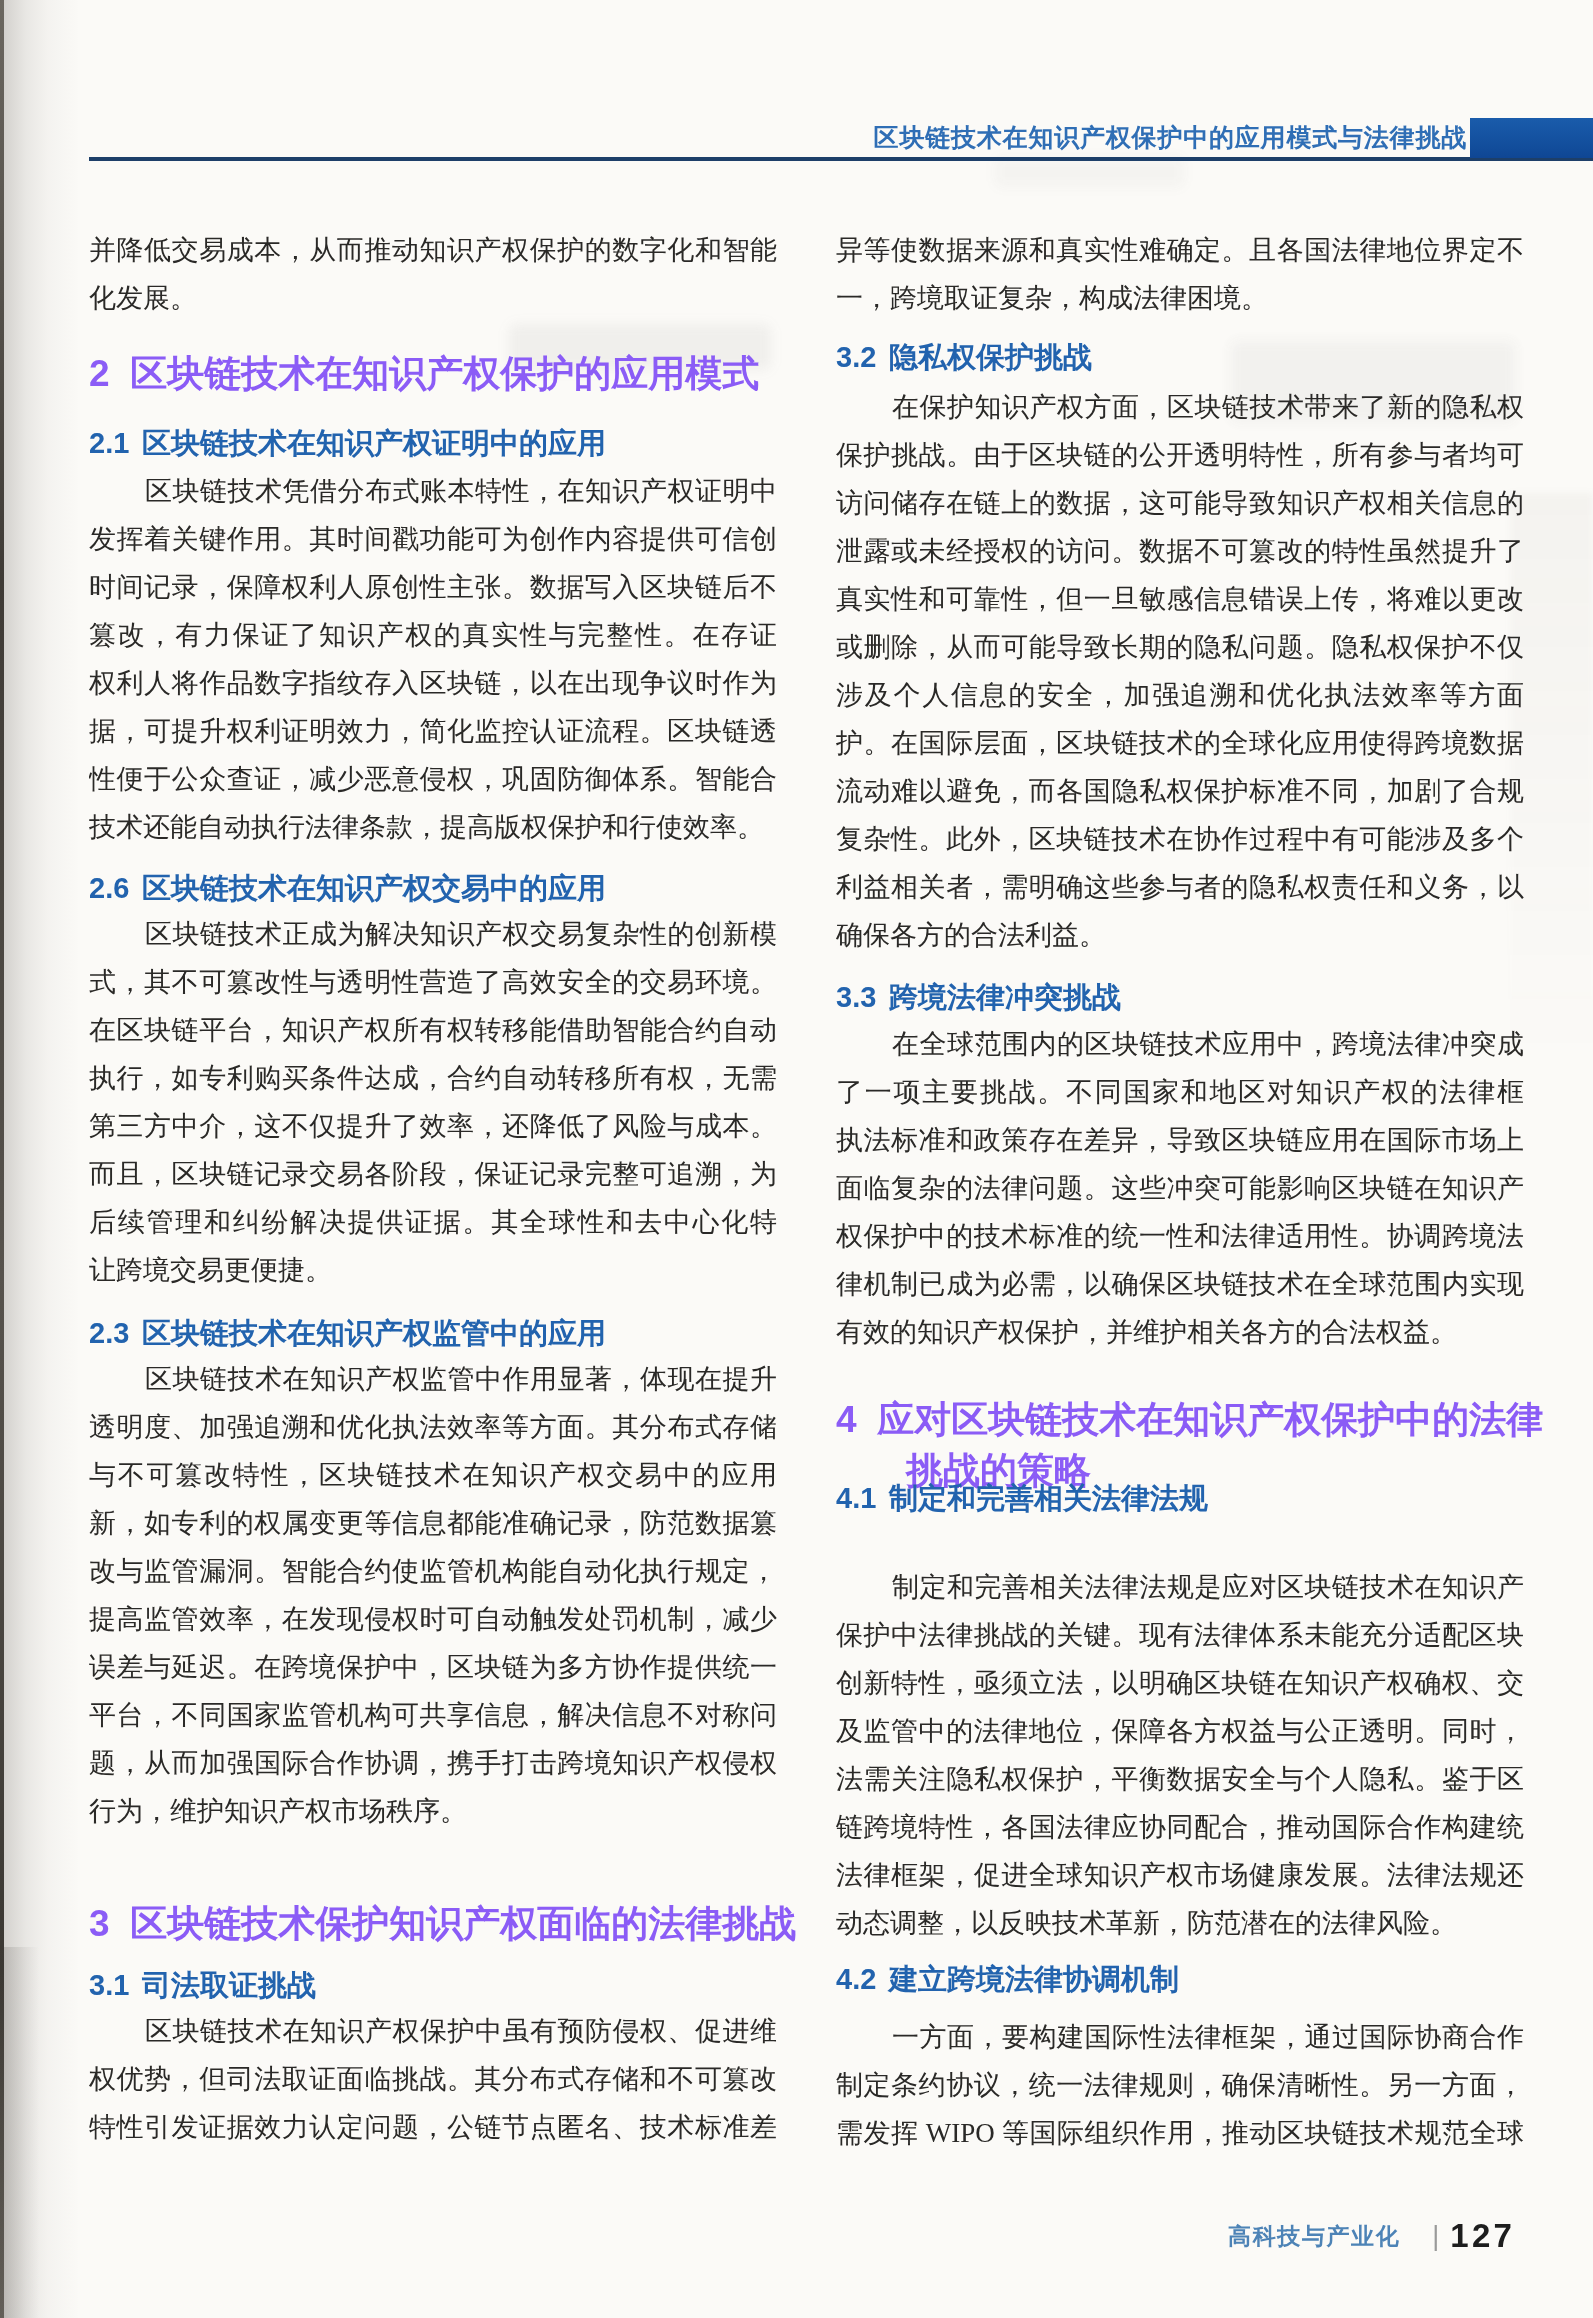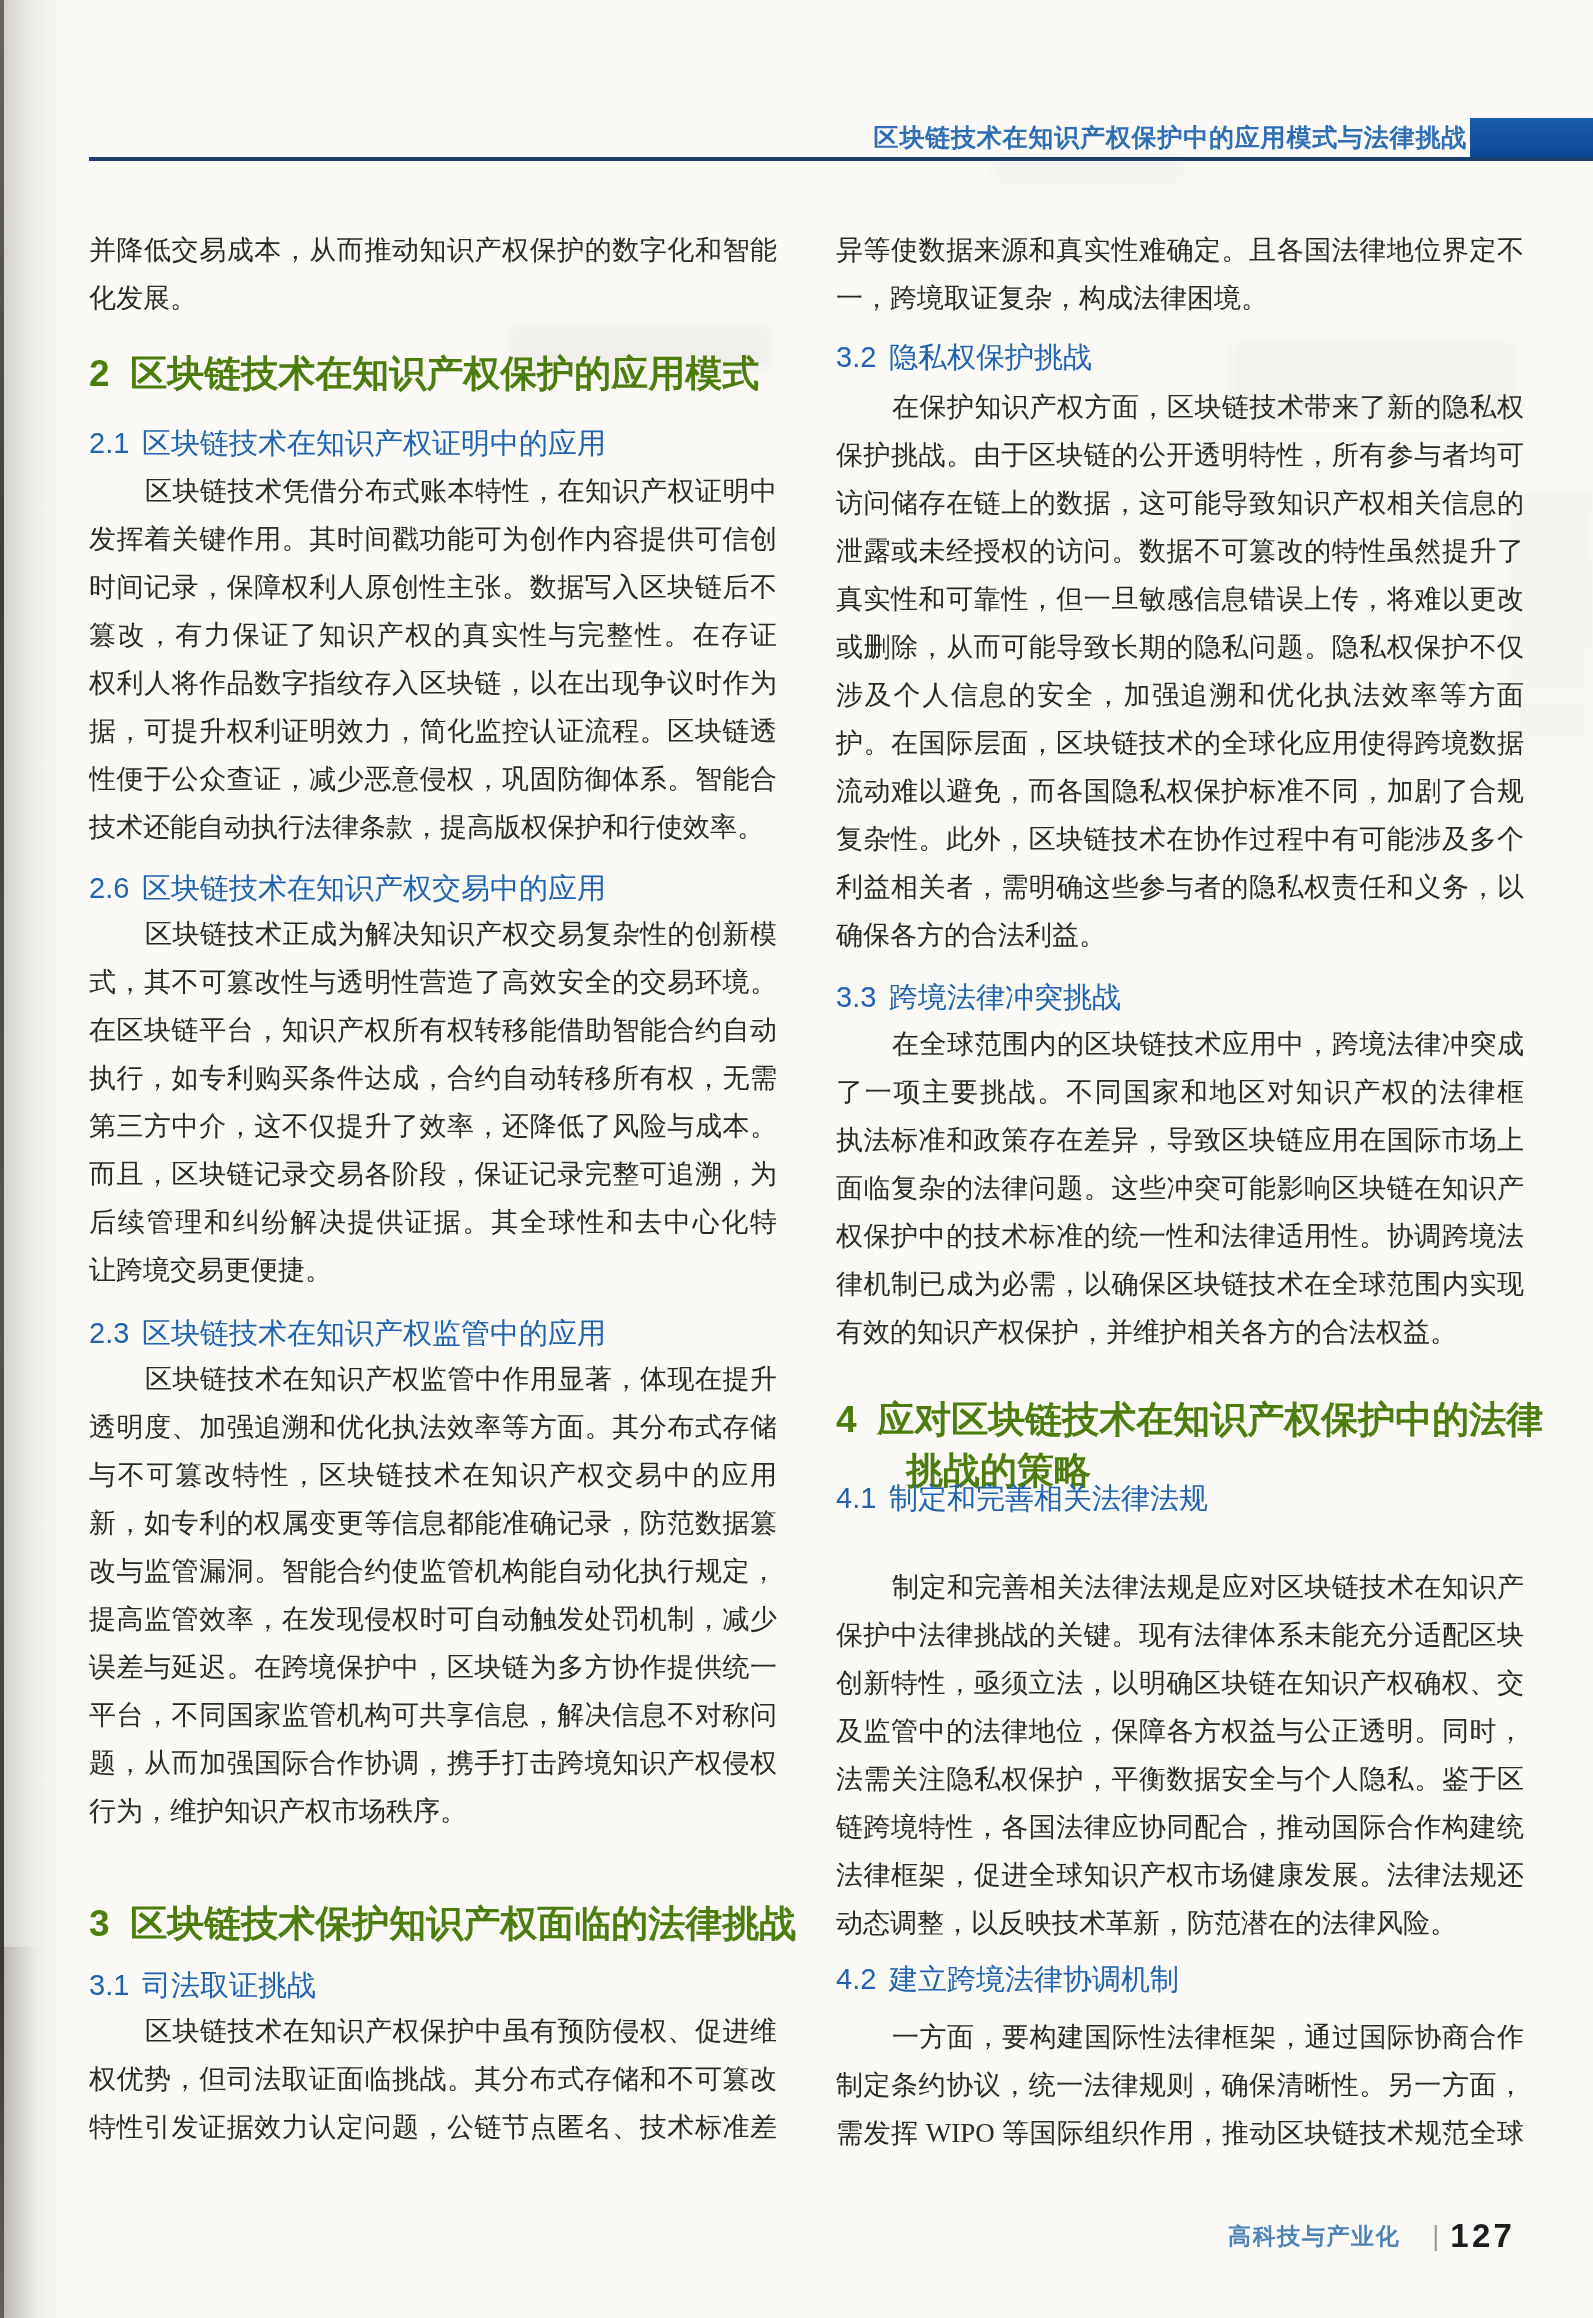--- a/index.html
+++ b/index.html
@@ -27,24 +27,24 @@
   .col-left{left:89px;}
   .col-right{left:836px;}
 
   .para{position:absolute;width:688px;}
   .tline{height:48px;line-height:48px;font-size:27px;color:#2a2927;
     text-align:justify;text-align-last:justify;overflow:hidden;word-break:break-all;}
   .tline.indent{padding-left:56px;}
   .tline.last{text-align-last:left;}
 
   .h-sec{position:absolute;font-family:"Liberation Sans","DejaVu Sans",sans-serif;
-    font-weight:bold;color:#4d7c0f;font-size:37px;height:54px;line-height:54px;white-space:nowrap;}
+    font-weight:bold;color:#8b5cf6;font-size:37px;height:54px;line-height:54px;white-space:nowrap;}
   .h-sec .num{margin-right:20.7px;}
   .h-sub{position:absolute;font-family:"Liberation Sans","DejaVu Sans",sans-serif;
-    font-weight:normal;color:#2263ae;font-size:29px;height:45px;line-height:45px;white-space:nowrap;}
+    font-weight:bold;color:#2263ae;font-size:29px;height:45px;line-height:45px;white-space:nowrap;}
   .h-sub .num{margin-right:12.7px;}
   .h-sec-line2{display:block;padding-left:70px;}
   .h-sec.twolines{height:auto;line-height:51px;white-space:normal;}
 
   
   .footer{position:absolute;top:2216px;right:79px;height:40px;display:flex;align-items:center;
     font-family:"Liberation Sans","DejaVu Sans",sans-serif;}
   .footer .journal{font-size:23px;font-weight:bold;color:#4d83b6;letter-spacing:1.6px;}
   .footer .sep{font-size:27px;color:#9a9a9a;margin:0 11px 0 32px;font-weight:normal;}
   .footer .pageno{font-size:33px;font-weight:bold;color:#1d1d1d;letter-spacing:3.2px;text-align:right;}

